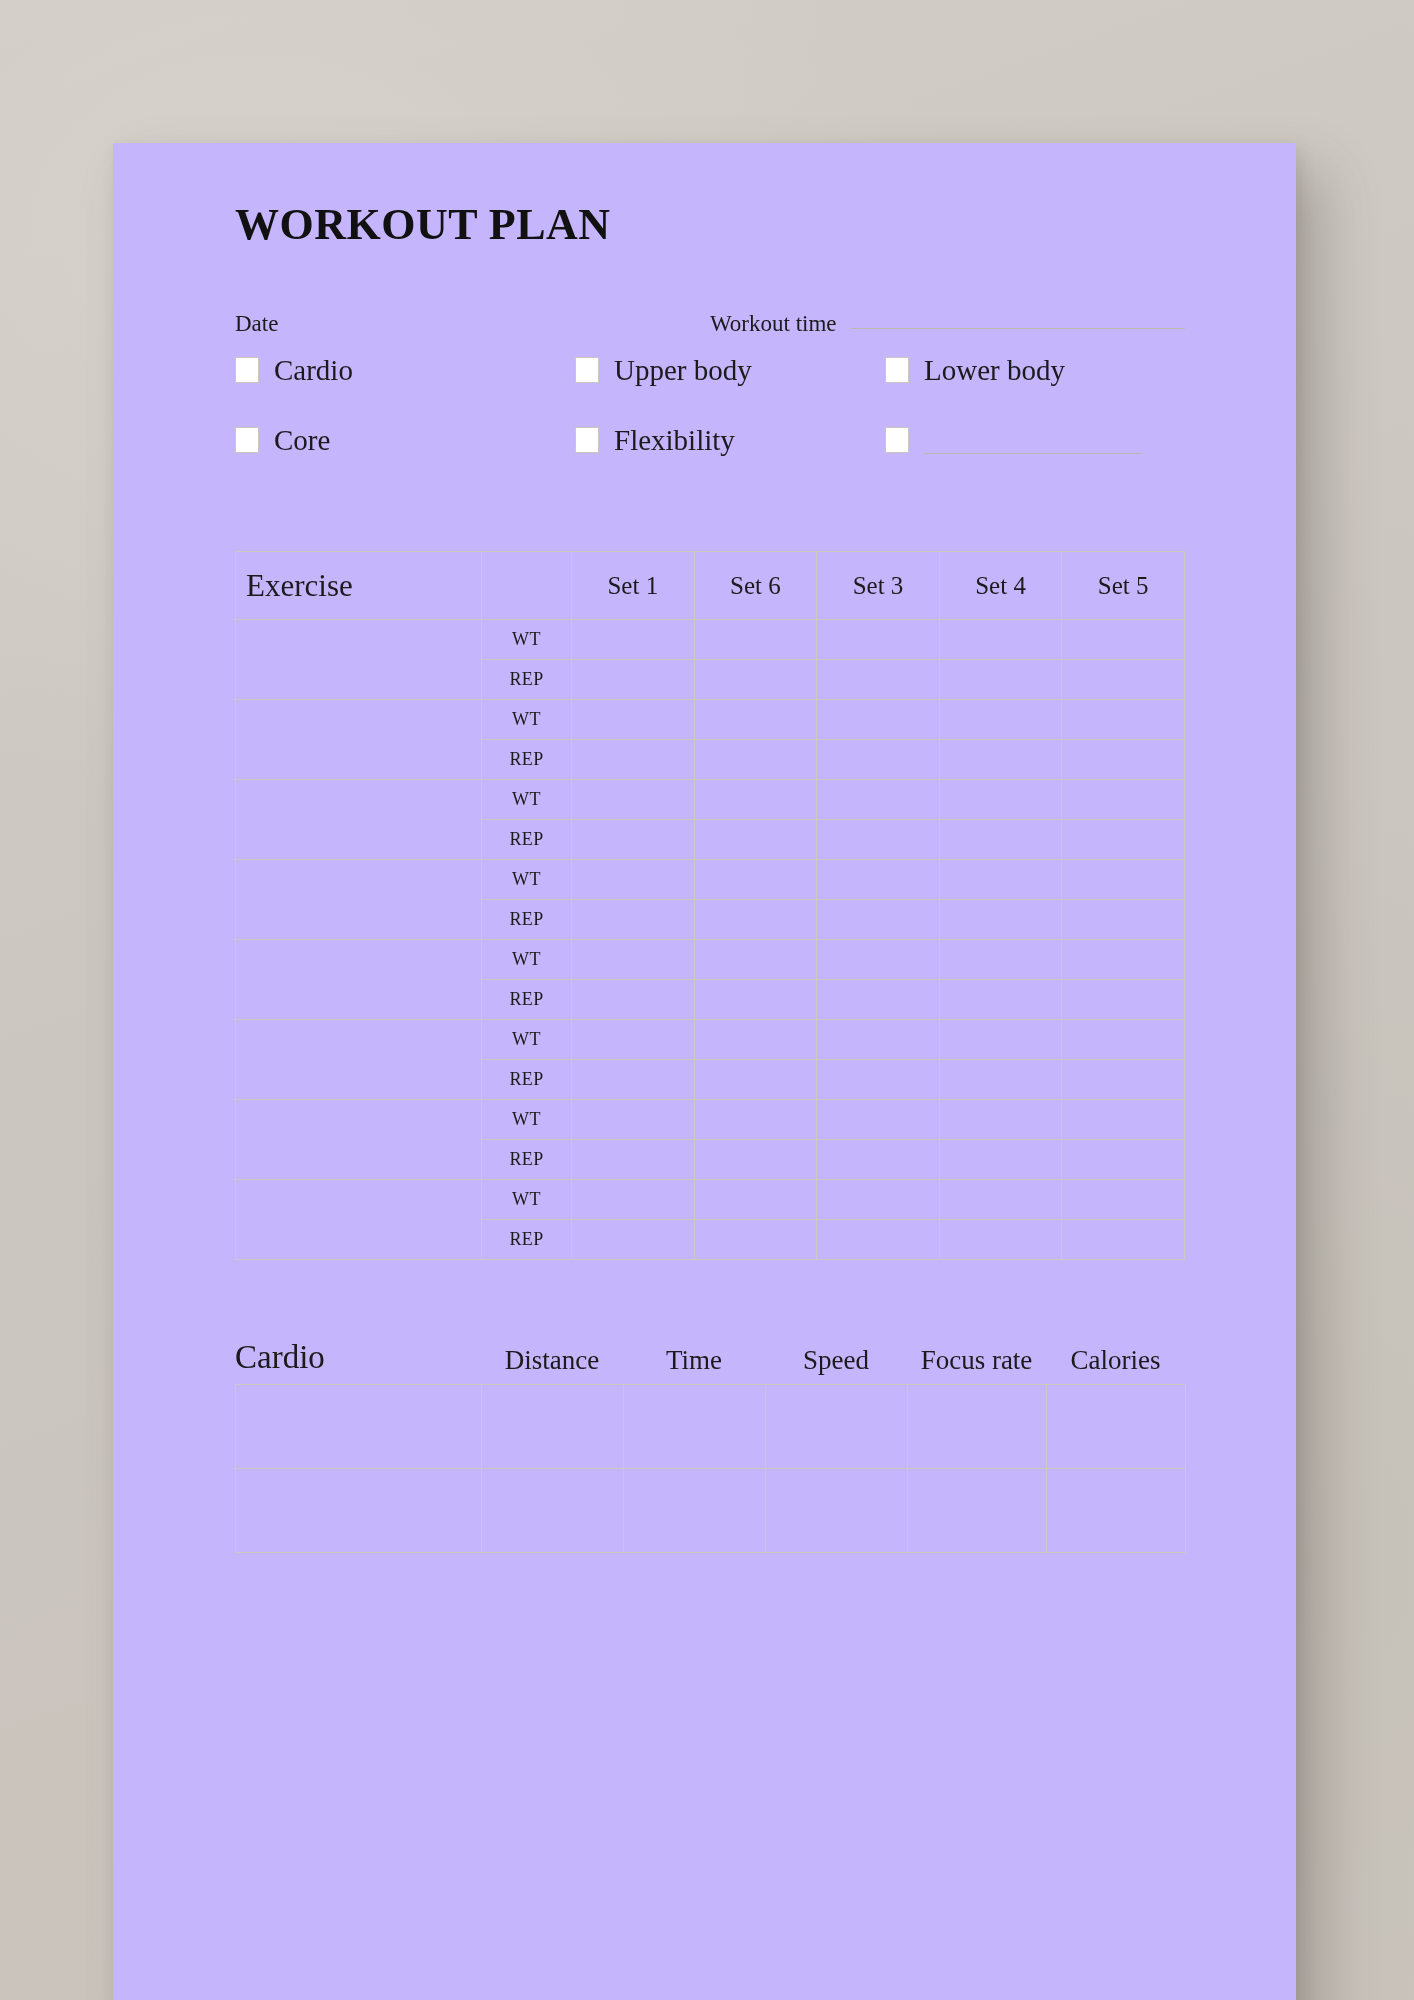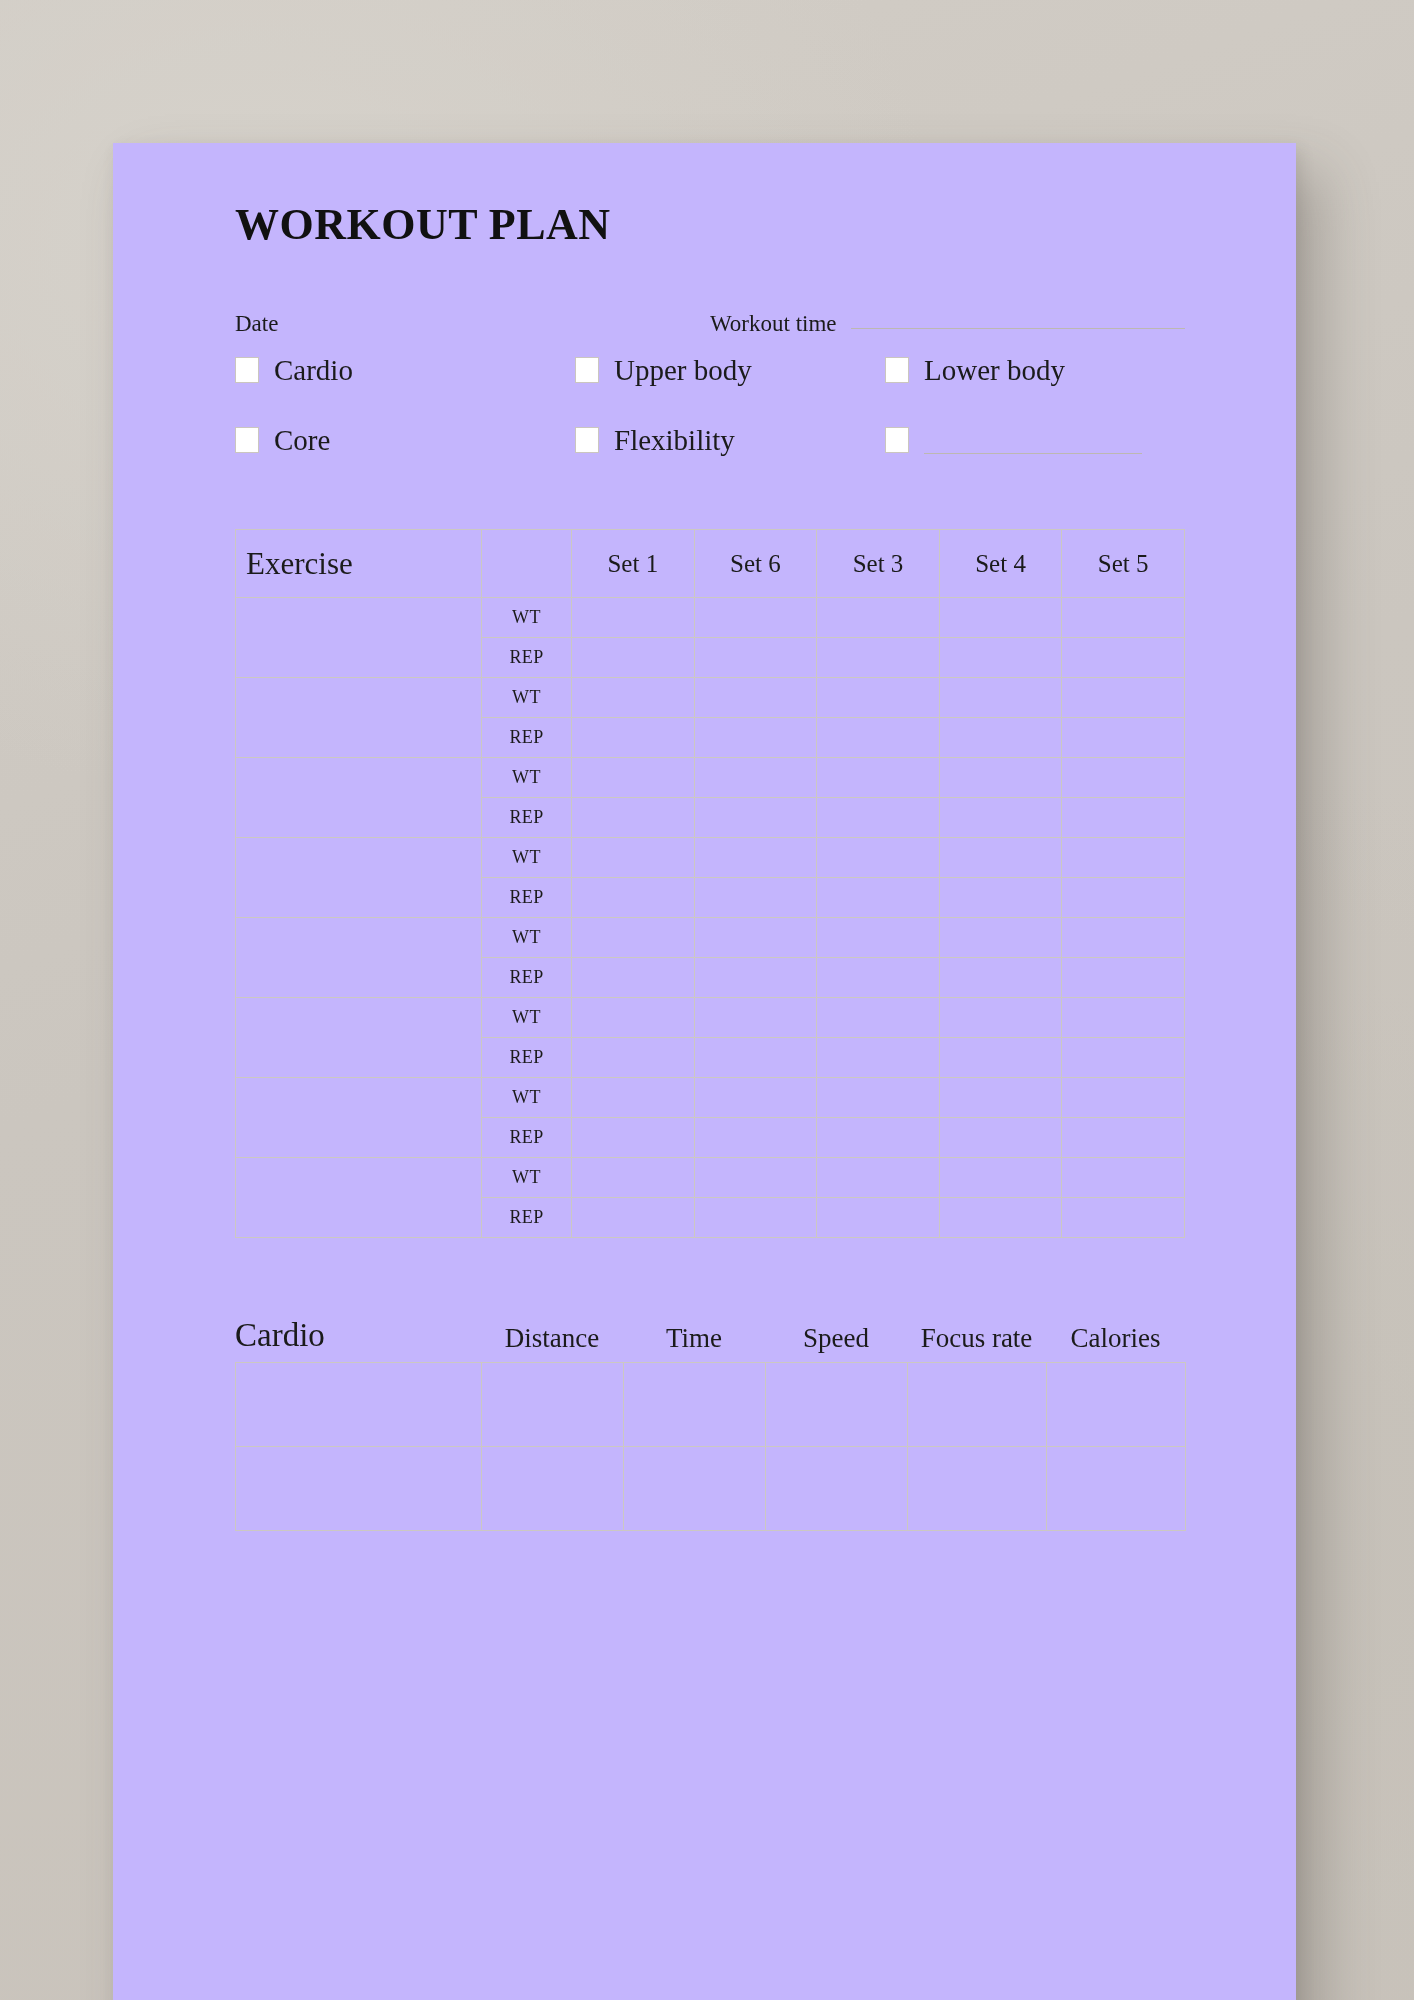--- a/index.html
+++ b/index.html
@@ -145,21 +145,21 @@
     border-bottom: 1.6px solid #bdb8b1;
     height: 1px;
     align-self: flex-end;
     margin-bottom: 3px;
   }
 
   
   table { border-collapse: collapse; table-layout: fixed; }
 
   .exercise-table {
-    margin-top: 72px;
+    margin-top: 94px;
     width: 950px;
   }
   .exercise-table td, .exercise-table th {
     border: 1.1px solid #ccc8c2;
     padding: 0;
   }
   .exercise-table .th-row td {
     height: 68px;
     font-weight: 400;
   }

